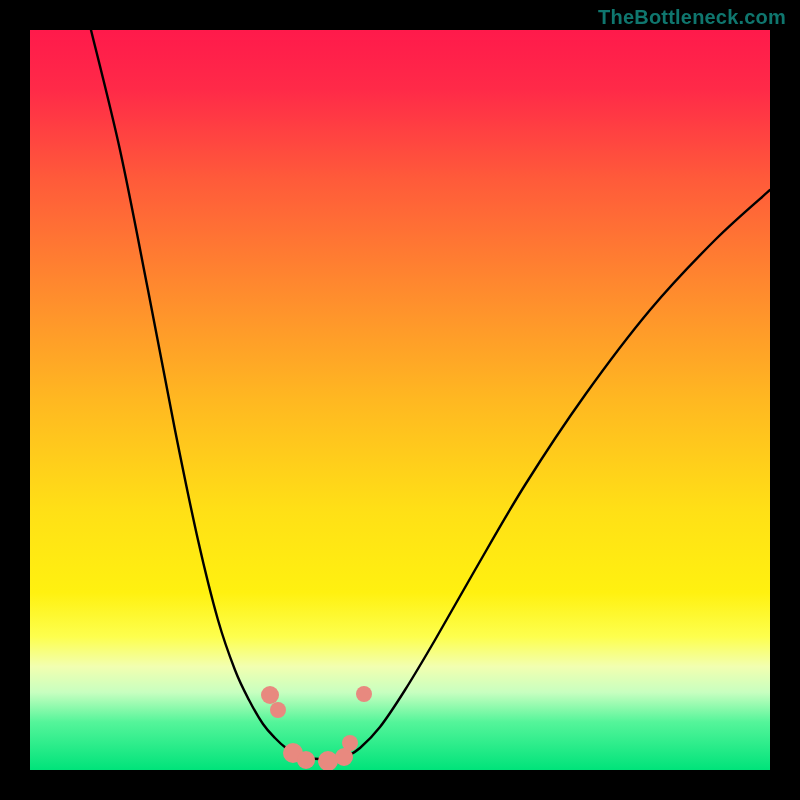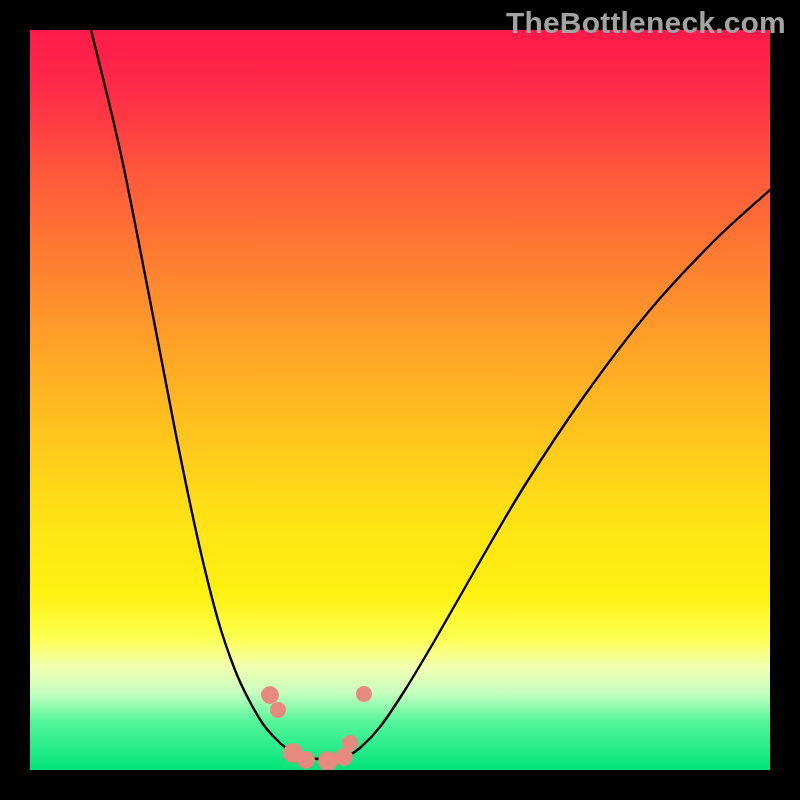--- a/index.html
+++ b/index.html
@@ -38,23 +38,23 @@
     left: 0;
     top: 0;
     width: 100%;
     height: 100%;
   }
   .watermark {
     position: absolute;
     top: 6px;
     right: 14px;
     font-family: Arial, Helvetica, sans-serif;
-    font-size: 30px;
+    font-size: 20px;
     font-weight: 600;
-    color: #a3a3a3;
+    color: #0f766e;
     letter-spacing: 0.2px;
     user-select: none;
   }
   .marker {
     position: absolute;
     border-radius: 50%;
     transform: translate(-50%, -50%);
   }
 </style>
 </head>

